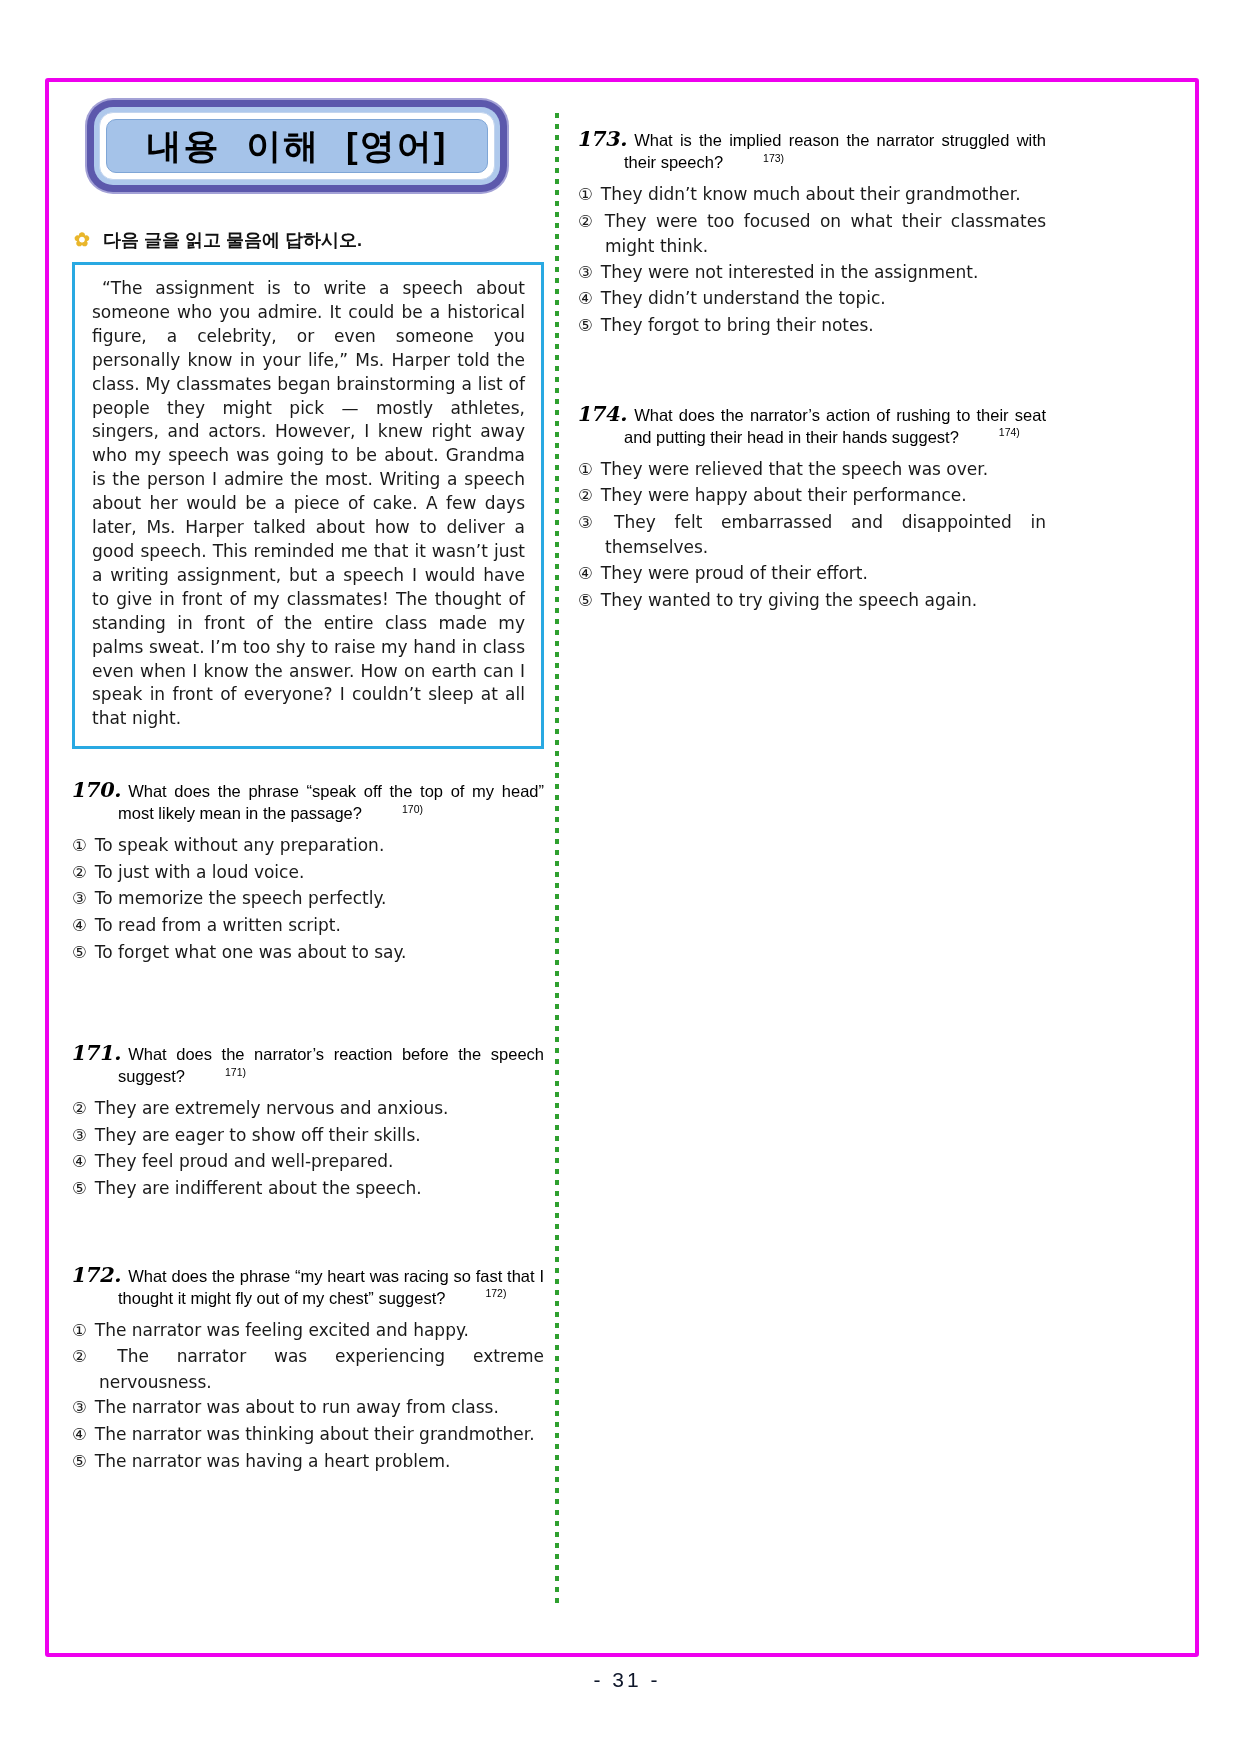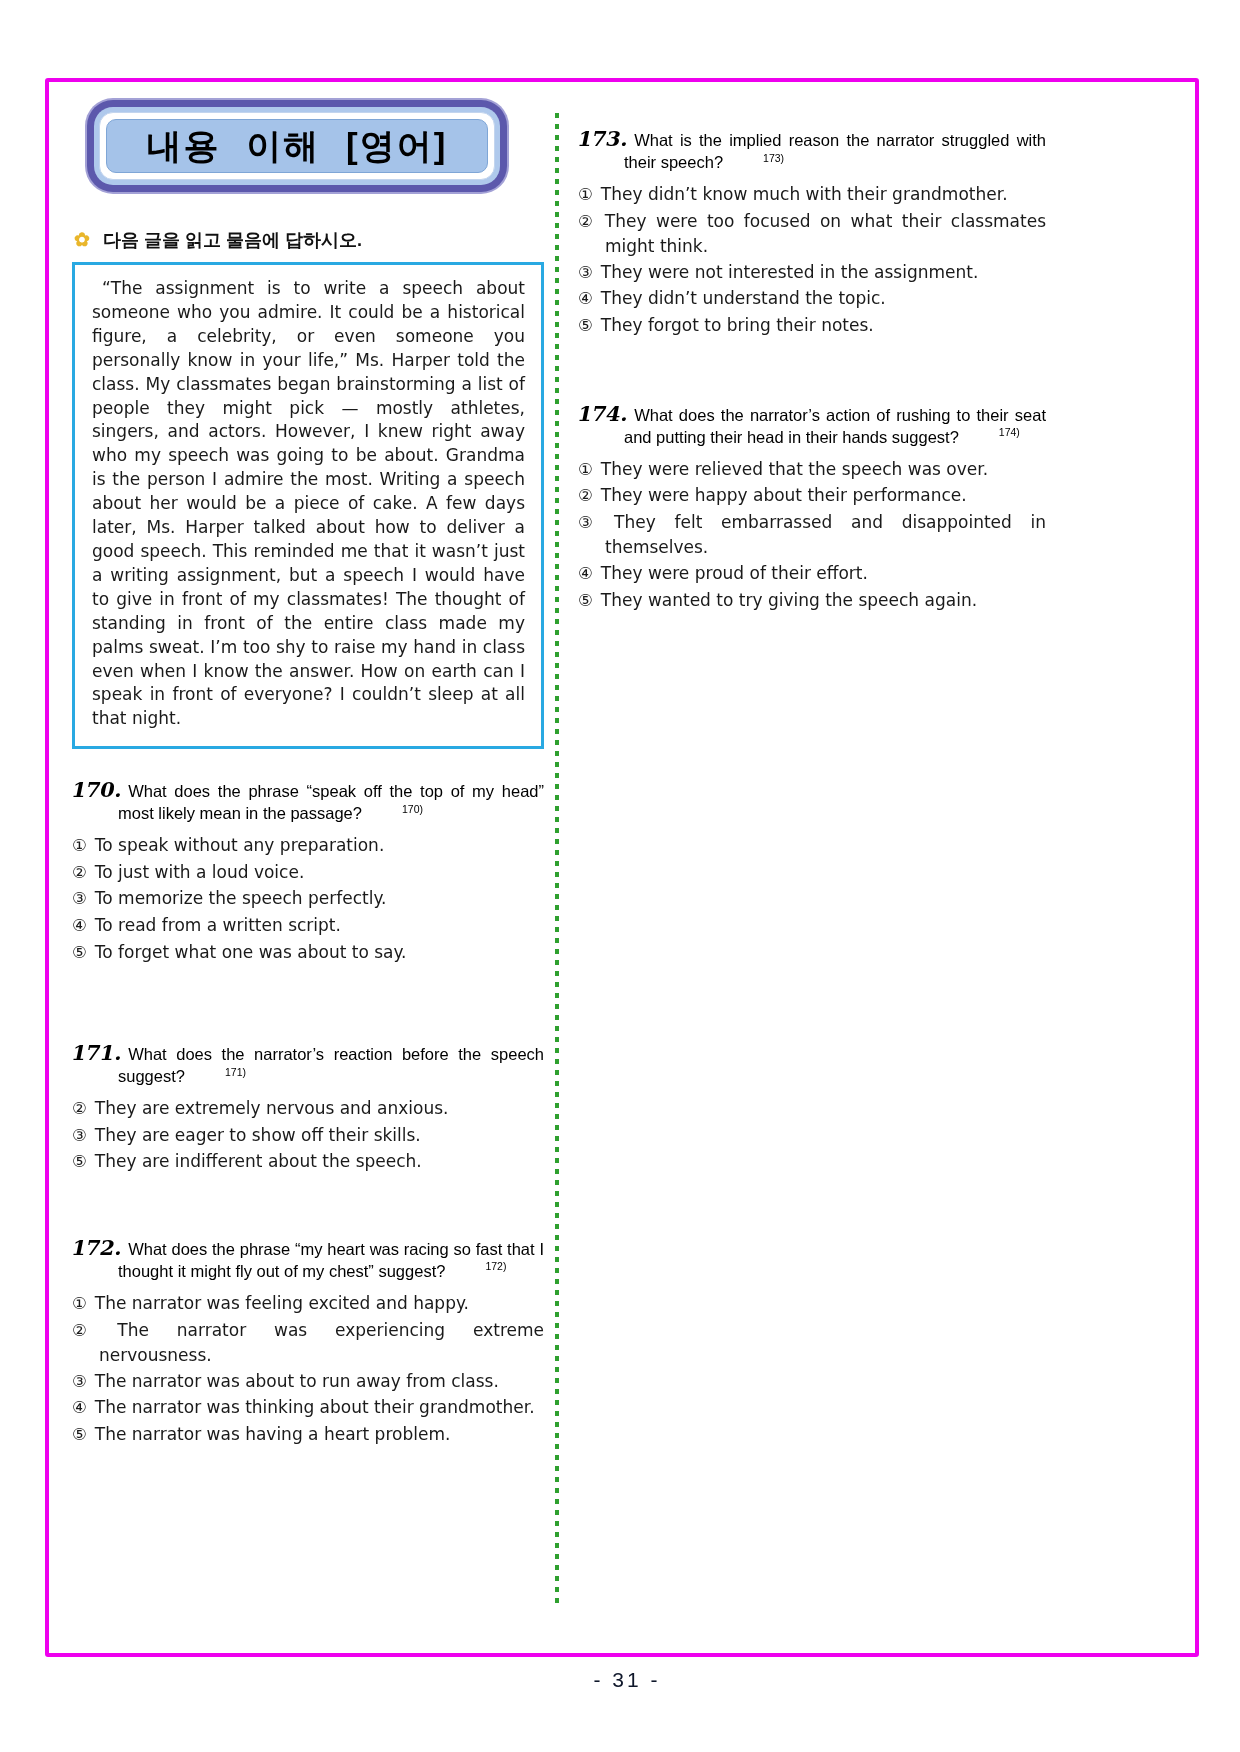--- a/index.html
+++ b/index.html
@@ -89,20 +89,21 @@
       </div>
     </div>
 
     <div class="question q171">
       <div class="q-head">
         <span class="q-num">171.</span><span>What does the narrator’s reaction before the speech suggest?</span><sup>171)</sup>
       </div>
       <div class="options">
         <p class="option"><span class="marker">②</span><span>They are extremely nervous and anxious.</span></p>
         <p class="option"><span class="marker">③</span><span>They are eager to show off their skills.</span></p>
+        <p class="option"><span class="marker">④</span><span>They feel proud and well-prepared.</span></p>
         <p class="option"><span class="marker">⑤</span><span>They are indifferent about the speech.</span></p>
       </div>
     </div>
 
     <div class="question q172">
       <div class="q-head">
         <span class="q-num">172.</span><span>What does the phrase “my heart was racing so fast that I thought it might fly out of my chest” suggest?</span><sup>172)</sup>
       </div>
       <div class="options">
         <p class="option"><span class="marker">①</span><span>The narrator was feeling excited and happy.</span></p>
@@ -115,21 +116,21 @@
 
   </div>
 
   <div class="col col-right">
 
     <div class="question q173">
       <div class="q-head">
         <span class="q-num">173.</span><span>What is the implied reason the narrator struggled with their speech?</span><sup>173)</sup>
       </div>
       <div class="options">
-        <p class="option"><span class="marker">①</span><span>They didn’t know much with their grandmother.</span></p>
+        <p class="option"><span class="marker">①</span><span>They didn’t know much about their grandmother.</span></p>
         <p class="option"><span class="marker">②</span><span>They were too focused on what their classmates might think.</span></p>
         <p class="option"><span class="marker">③</span><span>They were not interested in the assignment.</span></p>
         <p class="option"><span class="marker">④</span><span>They didn’t understand the topic.</span></p>
         <p class="option"><span class="marker">⑤</span><span>They forgot to bring their notes.</span></p>
       </div>
     </div>
 
     <div class="question q174">
       <div class="q-head">
         <span class="q-num">174.</span><span>What does the narrator’s action of rushing to their seat and putting their head in their hands suggest?</span><sup>174)</sup>

